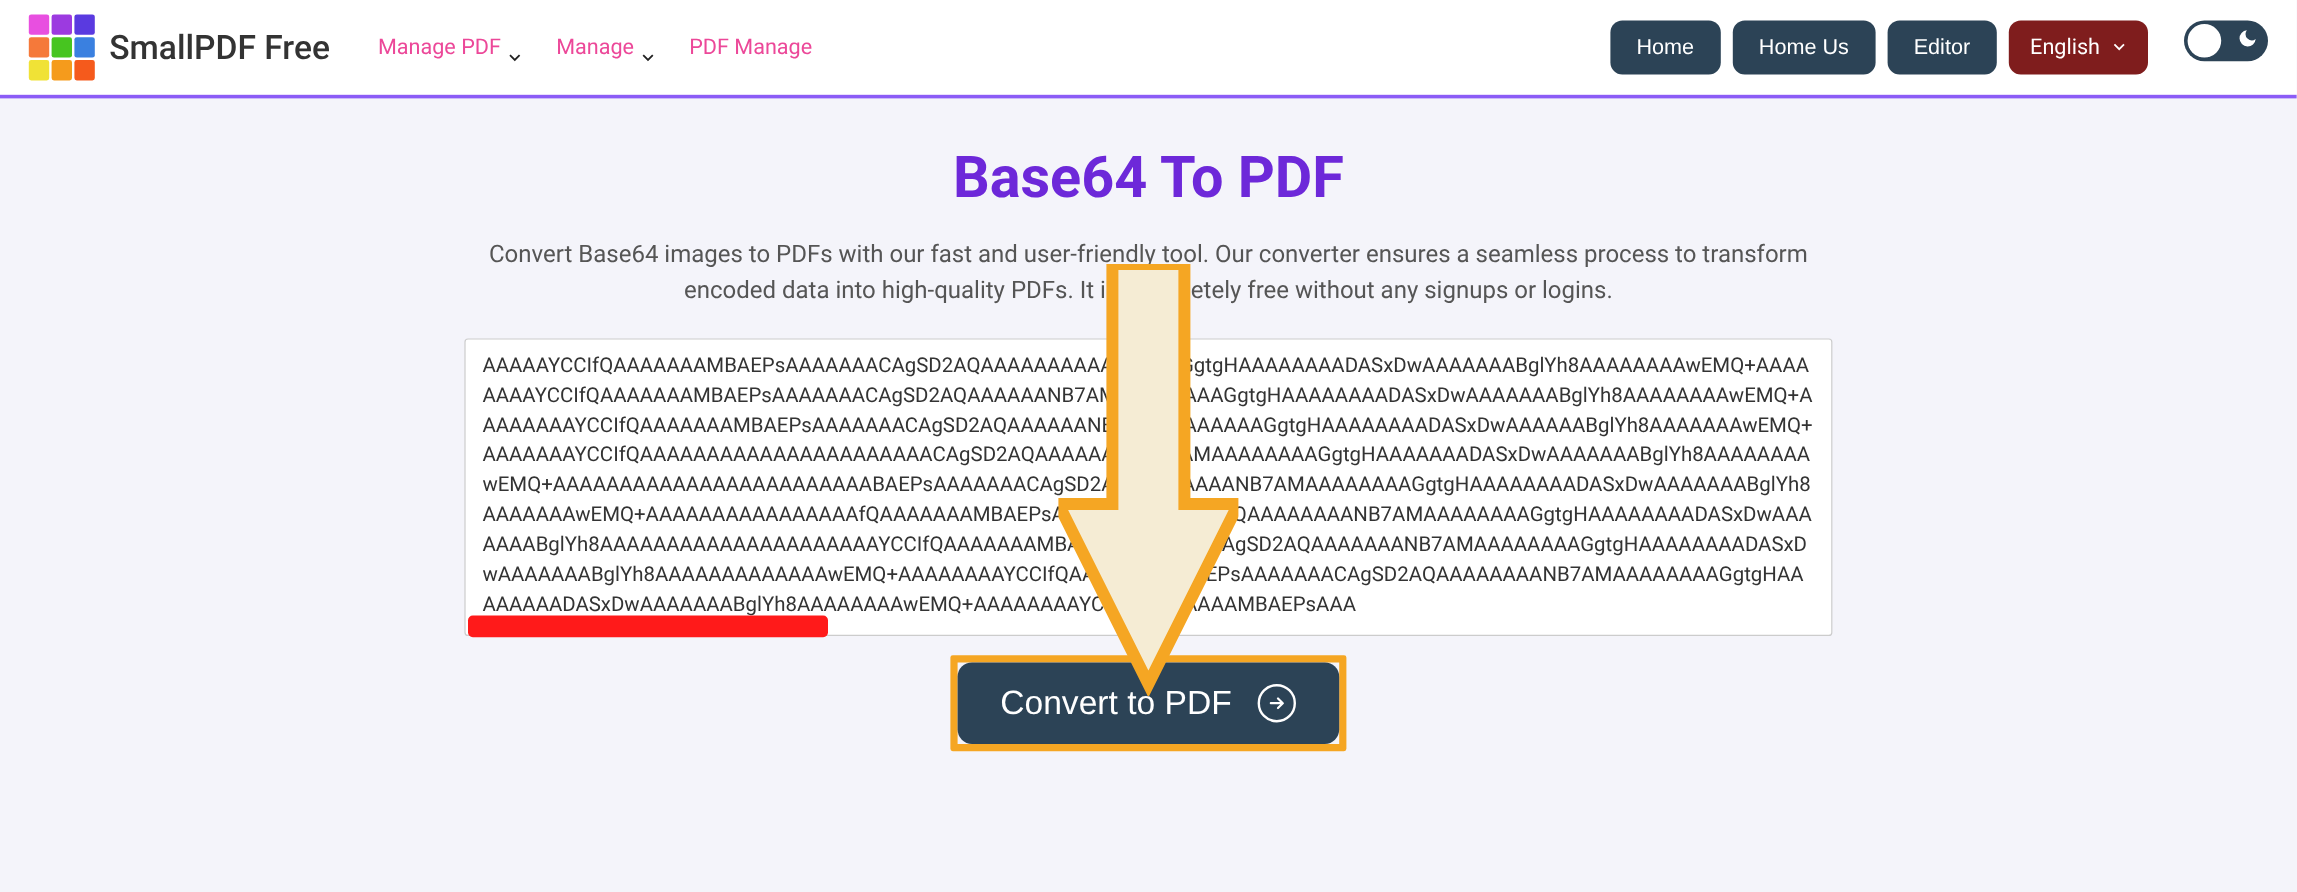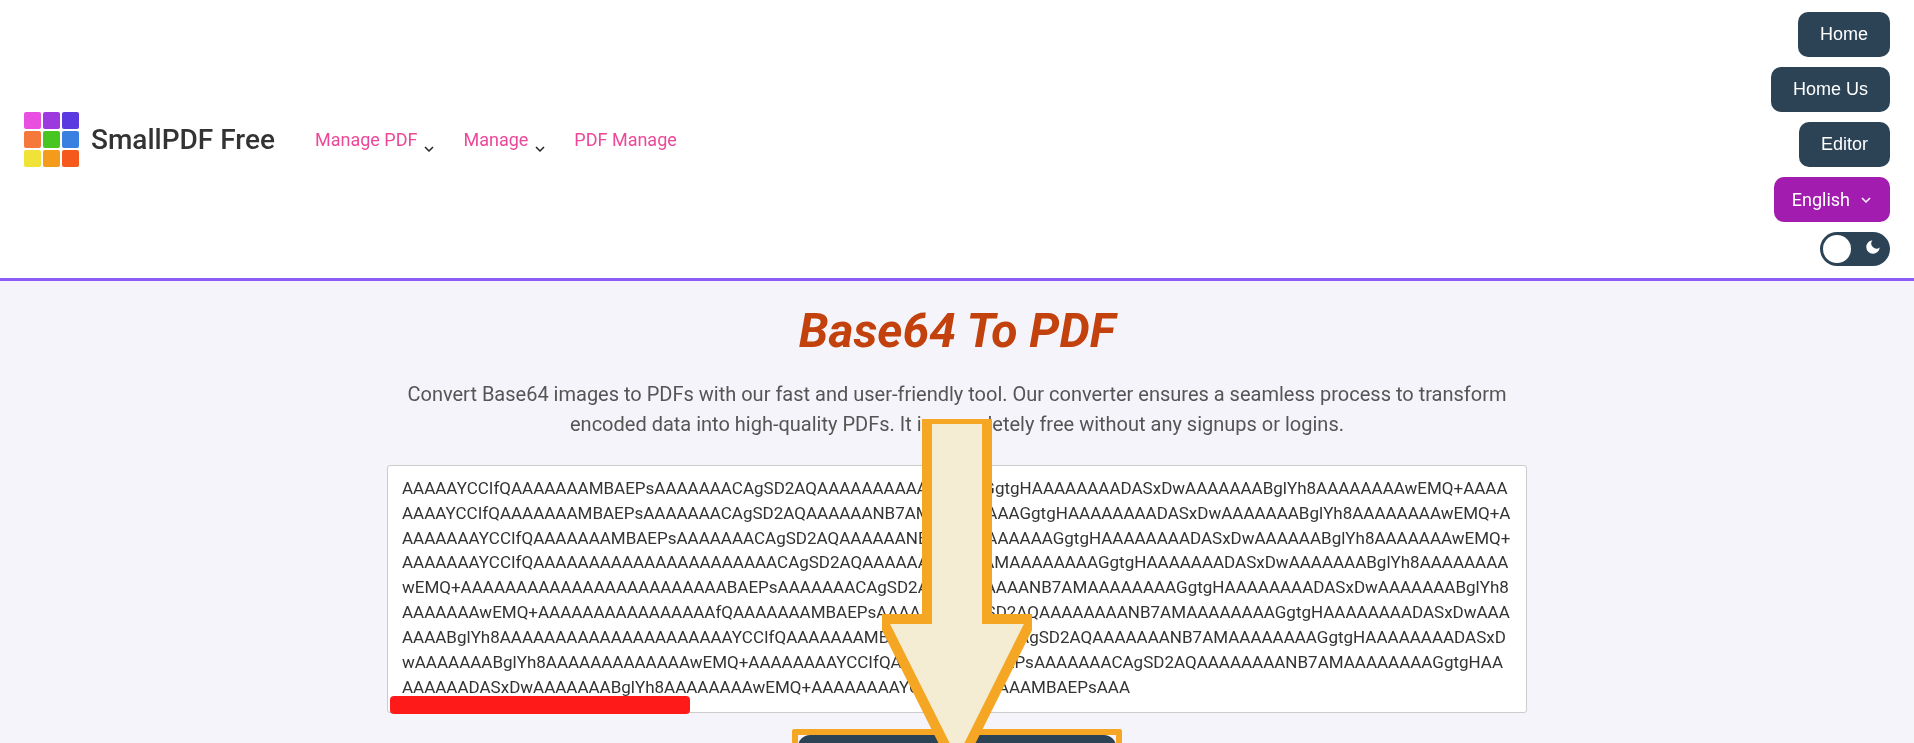--- a/index.html
+++ b/index.html
@@ -48,32 +48,32 @@
     font-size: 18px;
     color: #ec4899;
     cursor: pointer;
   }
   .chevron {
     width: 12px;
     height: 12px;
     display: inline-block;
   }
   .spacer { flex: 1; }
-  .btn-group { display: flex; gap: 10px; align-items: flex-end; flex-direction: column; }
+  .btn-group { display: flex; gap: 10px; align-items: flex-start; }
   .btn {
     background: #2c4356;
     color: #fff;
     border: none;
     border-radius: 10px;
     padding: 12px 22px;
     font-size: 18px;
     cursor: pointer;
   }
   .lang-select {
-    background: #a21caf;
+    background: #7f1d1d;
     color: #fff;
     border: none;
     border-radius: 10px;
     padding: 12px 18px;
     font-size: 18px;
     cursor: pointer;
     display: flex;
     align-items: center;
     gap: 10px;
   }
@@ -106,24 +106,23 @@
   .main {
     max-width: 1200px;
     margin: 0 auto;
     padding: 20px;
     position: relative;
   }
   .title {
     text-align: center;
     font-size: 48px;
     font-weight: 700;
-    color: #c2410c;
-    margin-top: 1px;
+    color: #6d28d9;
+    margin-top: 17px;
     margin-bottom: 20px;
-    font-style: italic;
   }
   .subtitle {
     text-align: center;
     font-size: 20px;
     color: #555;
     line-height: 1.5;
     margin-bottom: 26px;
   }
   .textarea-wrap {
     position: relative;

